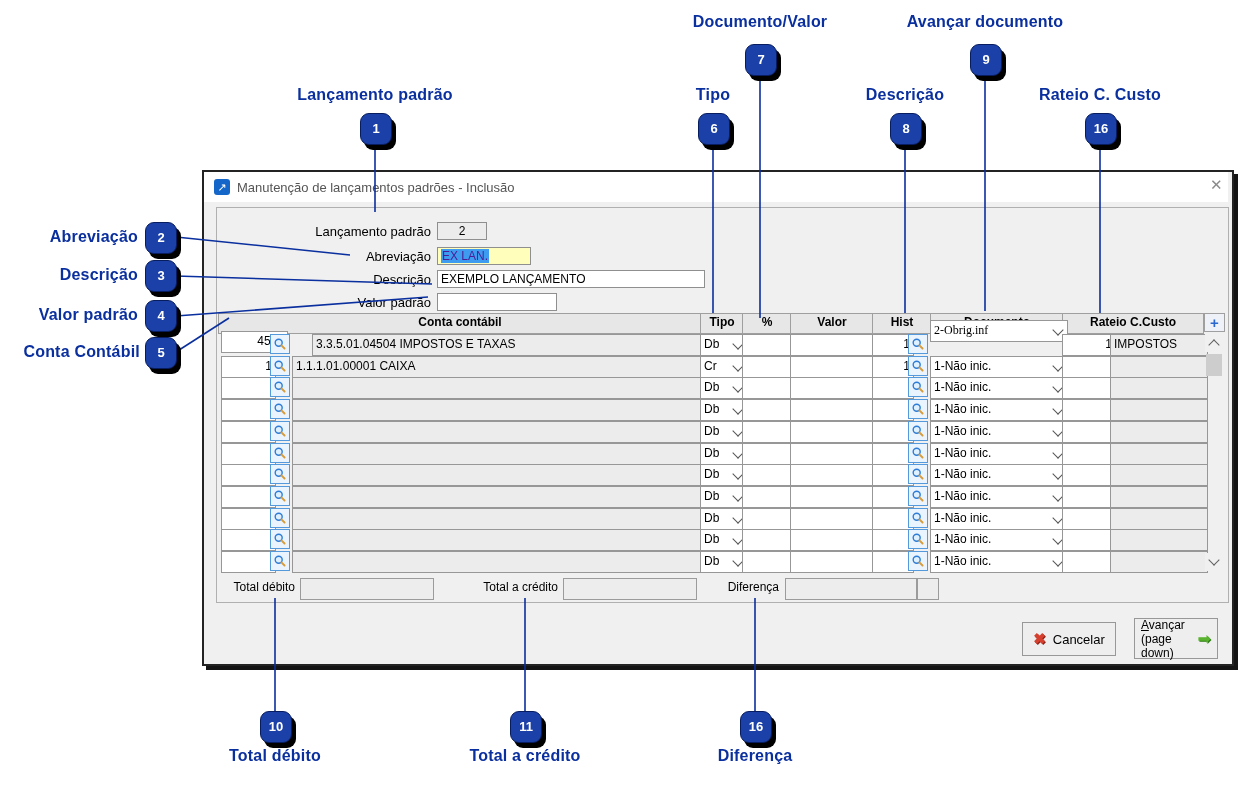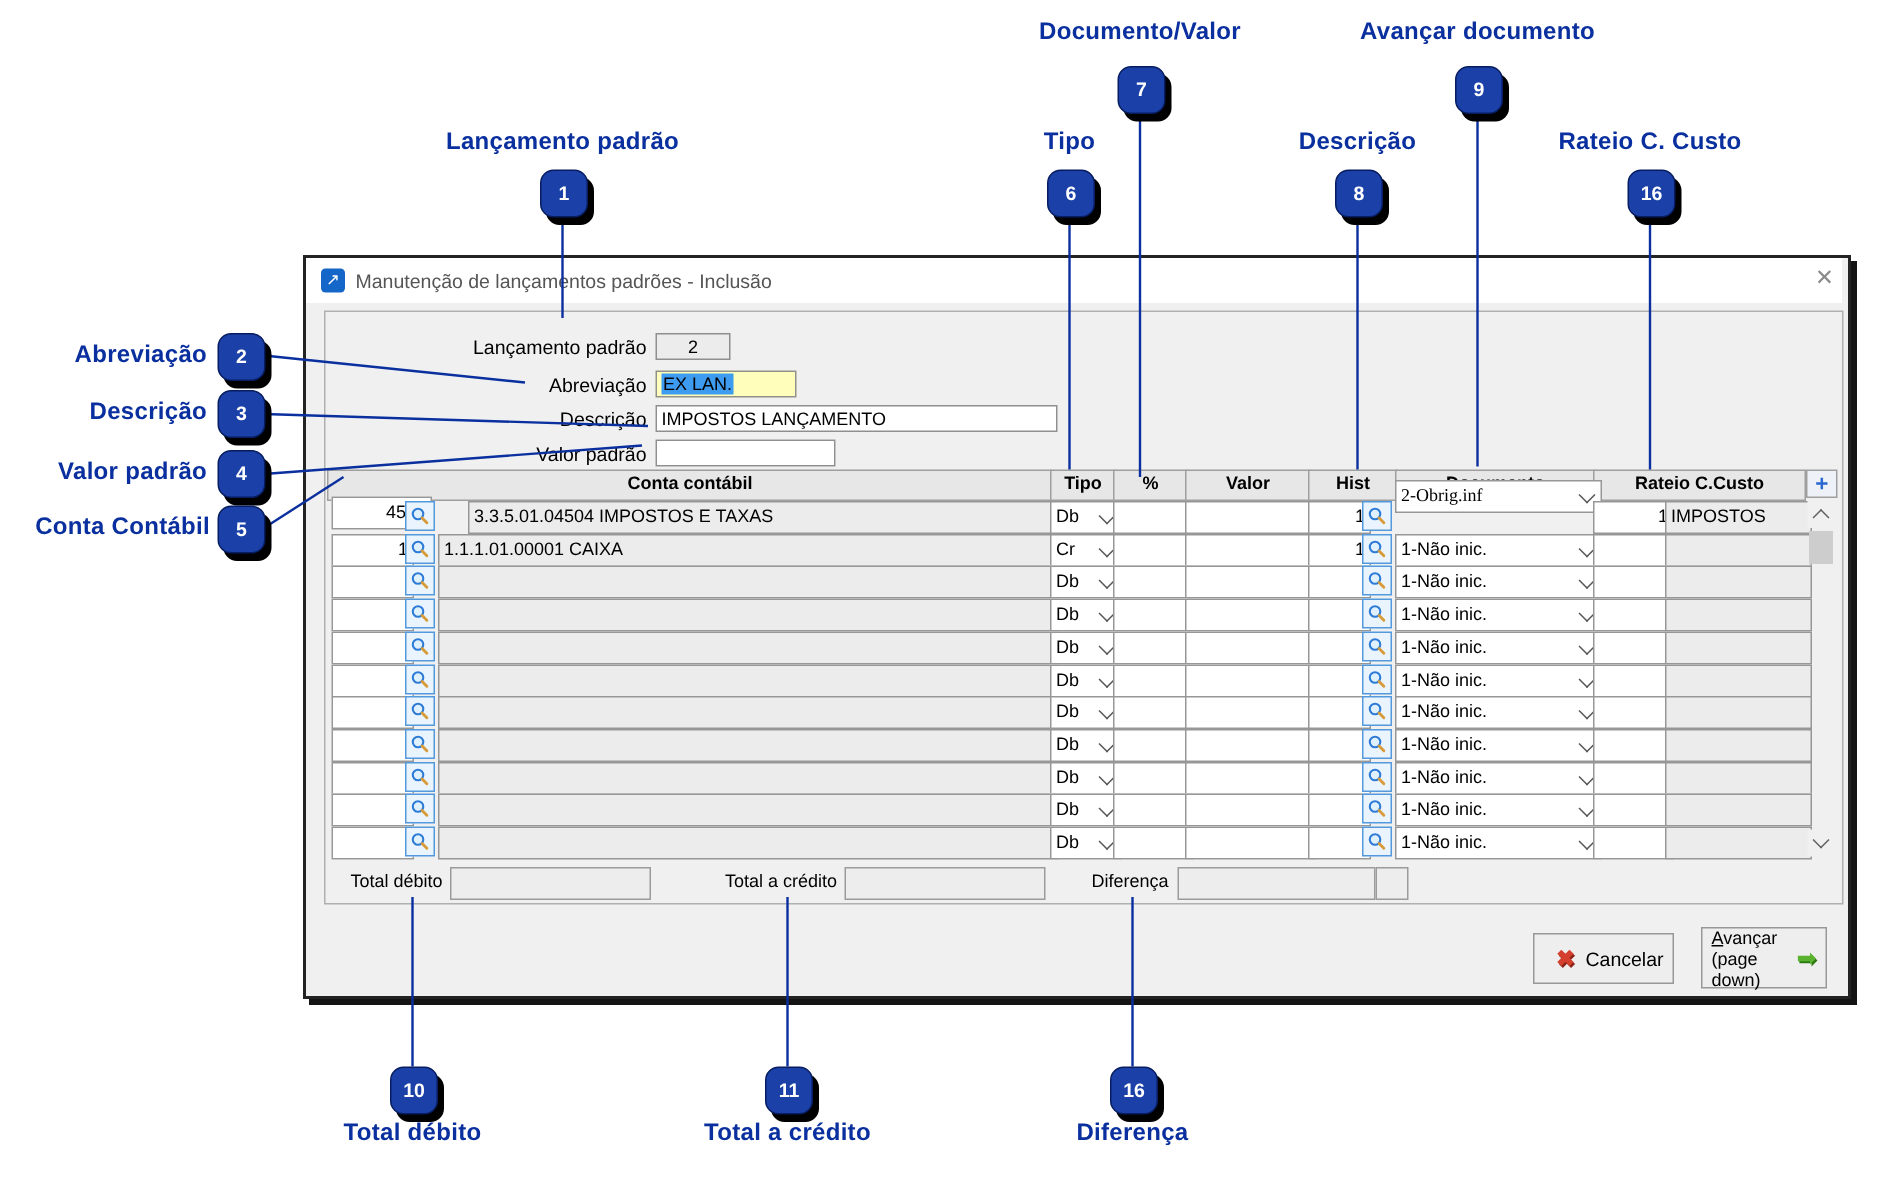--- a/index.html
+++ b/index.html
@@ -27,21 +27,21 @@
   .close-x{position:absolute;right:14px;top:6px;font-size:15px;color:#8a8a8a;cursor:default;}
 
   .groupbox{position:absolute;left:216px;top:207px;width:1011px;height:394px;border:1px solid #b0b0b0;z-index:13;}
 
   
   .f-label{position:absolute;z-index:15;font-size:13px;color:#000;text-align:right;white-space:nowrap;}
   .field{position:absolute;z-index:15;background:#fff;border:1px solid #8f8f8f;font-size:12px;
          line-height:16px;padding:0 3px;overflow:hidden;white-space:nowrap;}
   .field.disabled{background:#ececec;text-align:center;}
   .field.yellow{background:#ffffbb;}
-  .sel{background:#3d9bf0;color:#000000;padding:0 1px;}
+  .sel{background:#3d9bf0;color:#4c1d95;padding:0 1px;}
 
   
   .hcell{position:absolute;z-index:15;height:19px;background:#e7e7e7;border:1px solid #9f9f9f;
          font-size:12px;font-weight:bold;color:#000;text-align:center;line-height:17px;overflow:hidden;}
   .cell{position:absolute;z-index:15;height:20px;background:#fff;border:1px solid #979797;font-size:12px;
         line-height:18px;padding:0 3px;overflow:hidden;white-space:nowrap;color:#000;}
   .cell.gray{background:#ececec;}
   .cell.right{text-align:right;}
   .magbtn{position:absolute;z-index:16;width:20px;height:20px;background:#eaf4fe;border:1px solid #5599dd;
           padding:0;display:flex;align-items:center;justify-content:center;}
@@ -54,21 +54,21 @@
   .sb-up span{top:7px;transform:rotate(-135deg);}
   .sb-down span{top:3px;transform:rotate(45deg);}
   .sb-thumb{position:absolute;z-index:16;left:1206px;top:354px;width:16px;height:22px;background:#cdcdcd;}
 
   
   .t-label{position:absolute;z-index:15;font-size:12px;color:#000;text-align:right;white-space:nowrap;}
   .t-field{position:absolute;z-index:15;height:20px;background:#ededed;border:1px solid #9b9b9b;}
 
   
   .btn{position:absolute;z-index:15;background:#eeeeee;border:1px solid #989898;display:flex;
-       align-items:center;justify-content:flex-end;gap:7px;font-size:13px;color:#000;cursor:default;}
+       align-items:center;justify-content:center;gap:7px;font-size:13px;color:#000;cursor:default;}
   .cancel-x{color:#d5402e;font-weight:bold;font-size:15px;text-shadow:1px 1px 0 #8c2318;}
   .next-text{display:block;font-size:12px;line-height:14px;text-align:left;}
   .next-l1::first-letter{text-decoration:underline;}
   .next-arrow{color:#5ab32e;font-size:16px;text-shadow:1px 1px 0 #2d7a12;}
 </style>
 </head>
 <body>
 
 <div class="canvas">
 
@@ -126,21 +126,21 @@
 
   <div class="groupbox"></div>
 
   <div class="f-label abs" style="left:231px;top:224px;width:200px;">Lançamento padrão</div>
   <div class="field disabled abs" style="left:437px;top:222px;width:50px;height:18px;">2</div>
 
   <div class="f-label abs" style="left:231px;top:249px;width:200px;">Abreviação</div>
   <div class="field yellow abs" style="left:437px;top:247px;width:94px;height:18px;"><span class="sel">EX LAN.</span></div>
 
   <div class="f-label abs" style="left:231px;top:272px;width:200px;">Descrição</div>
-  <div class="field abs" style="left:437px;top:270px;width:268px;height:18px;">IMPOSTOS LANÇAMENTO</div>
+  <div class="field abs" style="left:437px;top:270px;width:268px;height:18px;">EXEMPLO LANÇAMENTO</div>
 
   <div class="f-label abs" style="left:231px;top:295px;width:200px;">Valor padrão</div>
   <div class="field abs" style="left:437px;top:293px;width:120px;height:18px;"></div>
 
   <div class="hcell" style="left:218px;top:313px;width:482px;">Conta contábil</div>
   <div class="hcell" style="left:700px;top:313px;width:42px;">Tipo</div>
   <div class="hcell" style="left:742px;top:313px;width:48px;">%</div>
   <div class="hcell" style="left:790px;top:313px;width:82px;">Valor</div>
   <div class="hcell" style="left:872px;top:313px;width:58px;">Hist</div>
   <div class="hcell" style="left:930px;top:313px;width:132px;">Documento</div>

